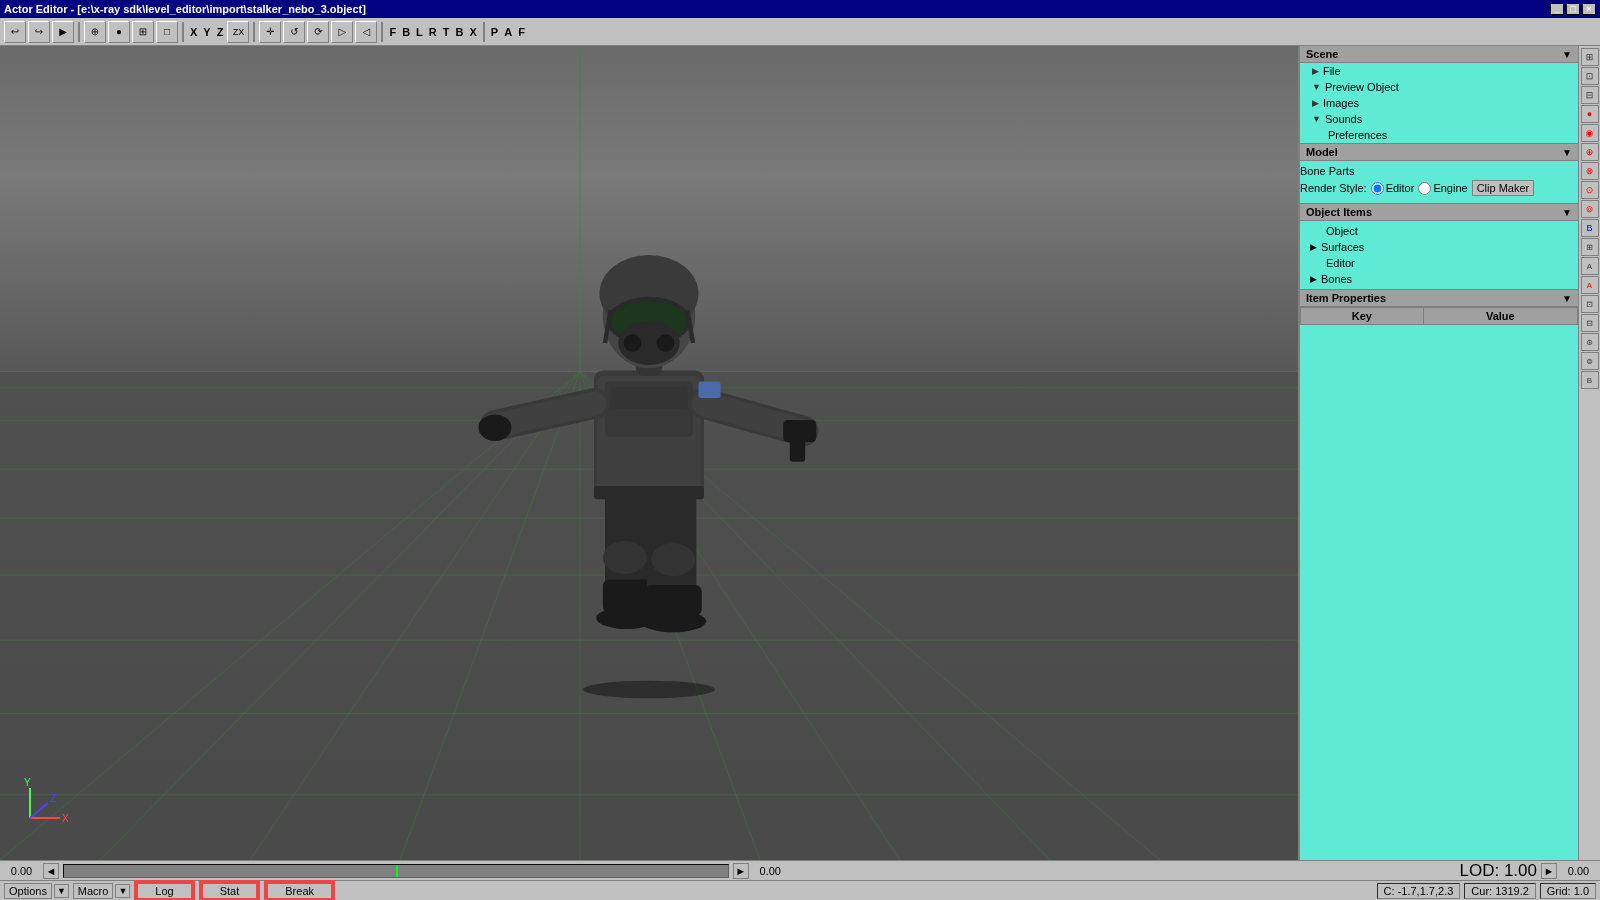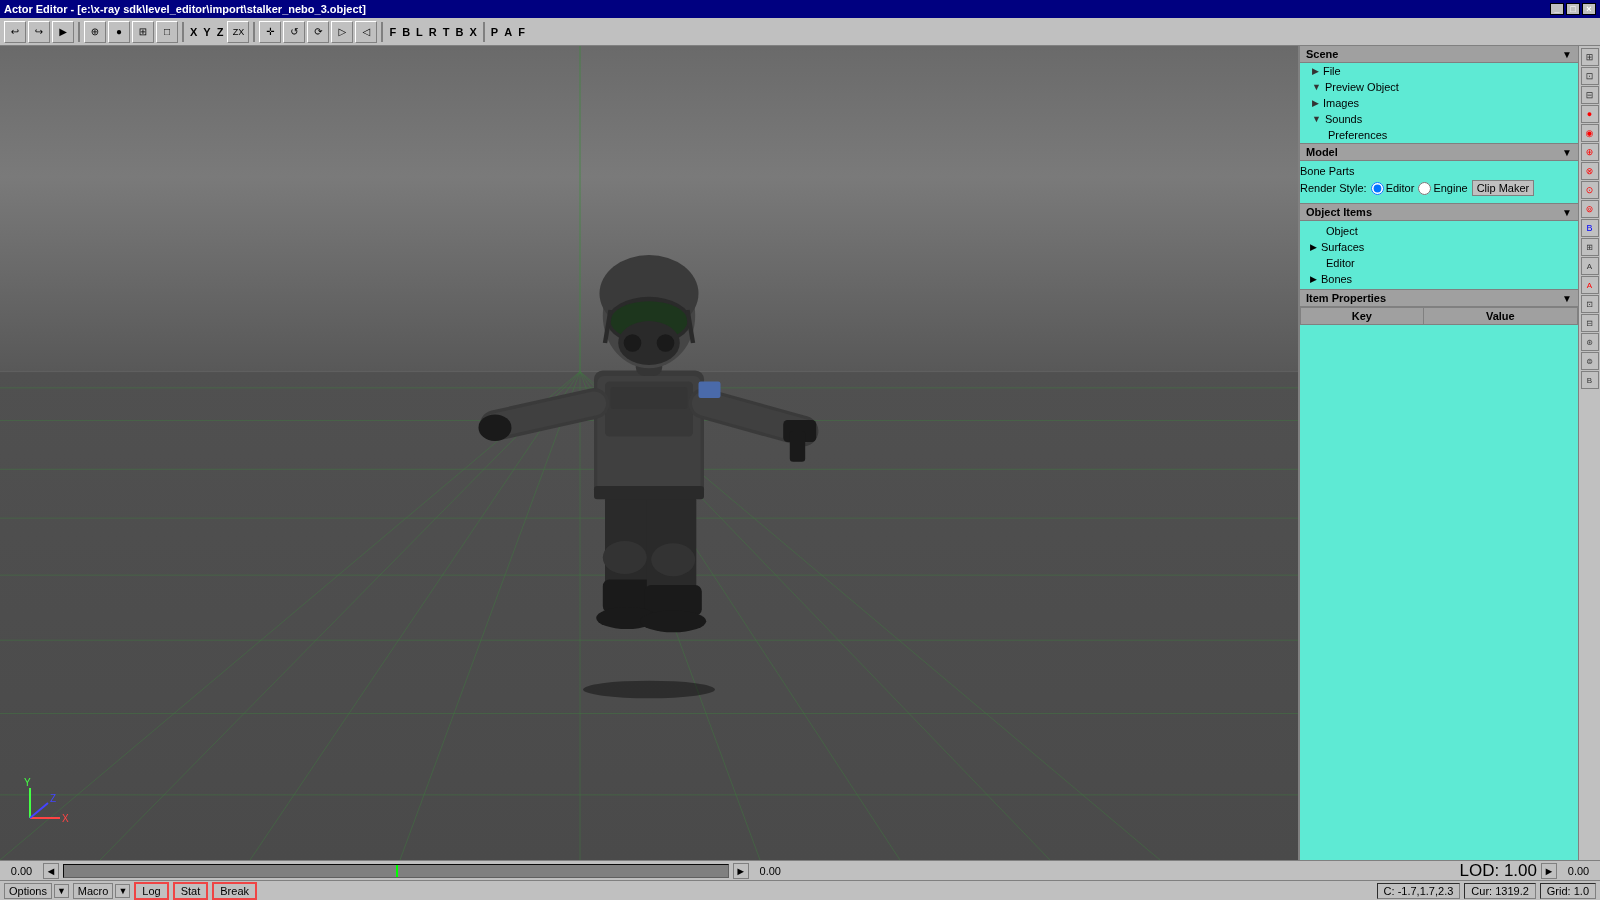--- a/index.html
+++ b/index.html
@@ -226,22 +226,22 @@
       gap: 4px;
       font-size: 11px;
     }
     .status-item {
       border: 1px inset #808080;
       padding: 1px 6px;
       background: #c0c0c0;
       font-size: 11px;
     }
     .status-btn {
-      border: 2px solid #ef4444;
-      padding: 1px 6px;
+      border: 4px solid #ef4444;
+      padding: 1px 17px;
       background: #c0c0c0;
       cursor: pointer;
       font-size: 11px;
     }
 
     
     #timeline-bar {
       height: 20px;
       background: #c0c0c0;
       border-top: 1px solid #808080;

